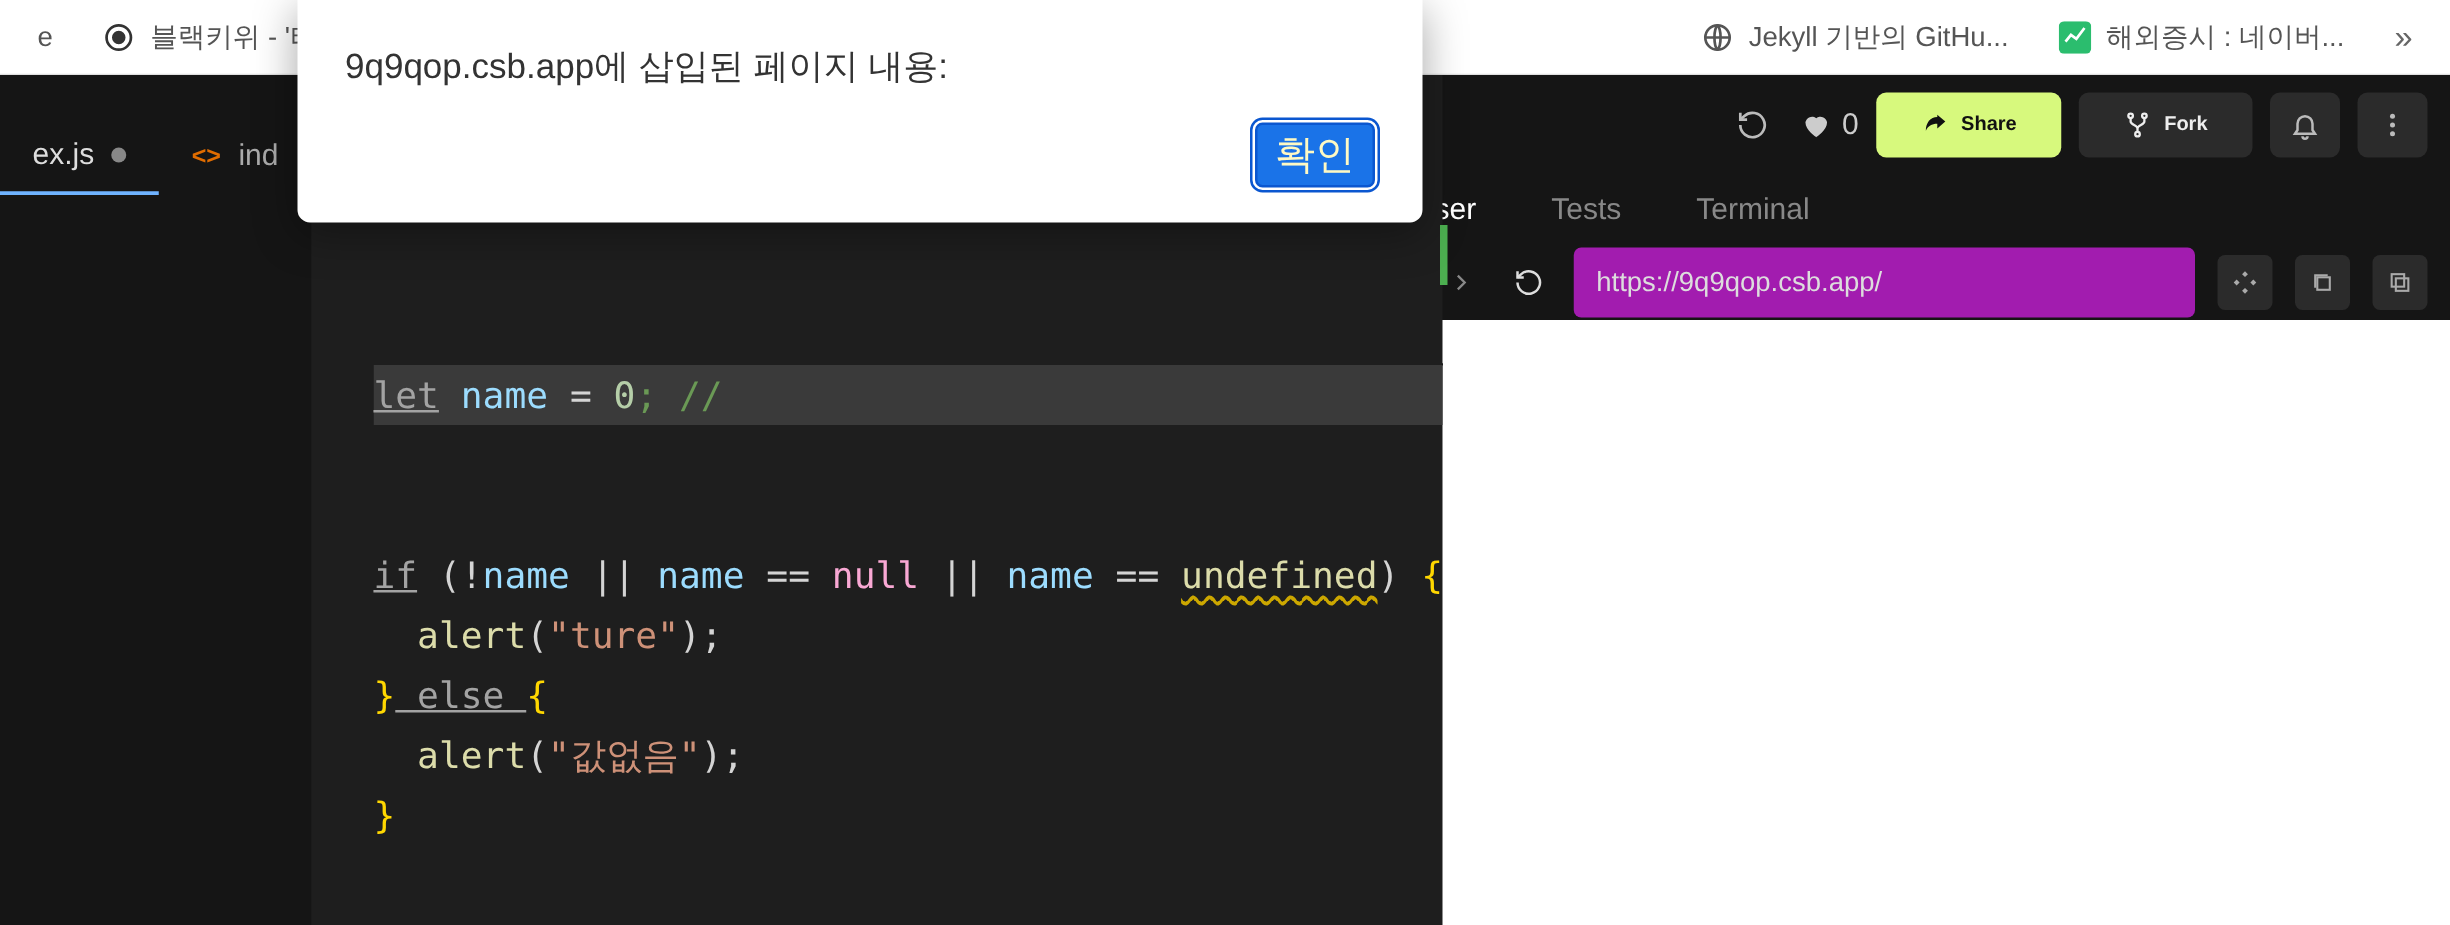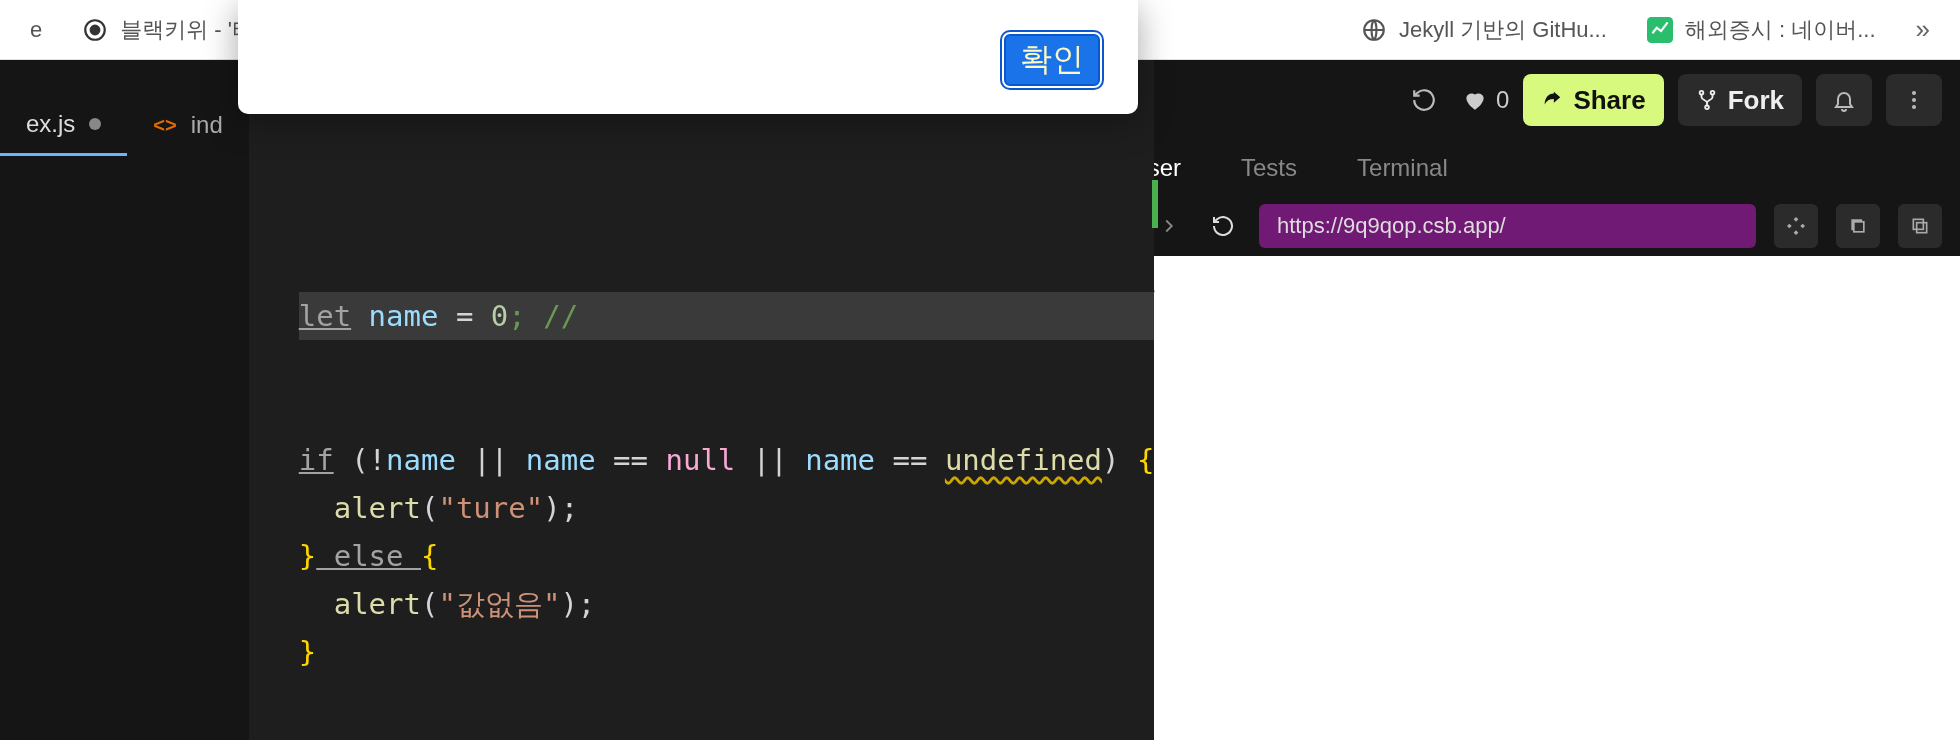--- a/index.html
+++ b/index.html
@@ -127,23 +127,23 @@
   }
   .tb-icon-btn {
     width: 48px; height: 48px;
     display: flex; align-items: center; justify-content: center;
     color: #bbb; cursor: pointer;
     border-radius: 6px;
   }
   .likes { display: flex; align-items: center; gap: 8px; color: #ccc; font-size: 24px; }
   .btn {
     display: flex; align-items: center; gap: 10px;
-    height: 52px; padding: 0 18px;
+    height: 52px; padding: 0 36px;
     border-radius: 8px;
-    font-size: 26px; font-weight: 600;
+    font-size: 16px; font-weight: 600;
     cursor: pointer;
     background: #2b2b2b; color: #eee;
   }
   .btn.share { background: #d7f97d; color: #111; }
   .btn svg { width: 22px; height: 22px; }
 
   .panel-tabs {
     height: 56px;
     display: flex;
     align-items: center;
@@ -163,22 +163,22 @@
     padding: 0 18px;
     background: #151515;
   }
   .nav-arrow, .nav-reload {
     width: 36px; height: 36px;
     display:flex; align-items:center; justify-content:center;
     color: #888; cursor: pointer;
   }
   .url-input {
     flex: 1;
-    height: 44px;
-    background: #701a75;
+    height: 56px;
+    background: #a21caf;
     border: none;
     border-radius: 6px;
     color: #ddd;
     padding: 0 18px;
     font-size: 22px;
   }
   .url-tool {
     width: 44px; height: 44px;
     background: #2b2b2b;
     border-radius: 6px;
@@ -383,16 +383,17 @@
       </div>
     </div>
 
     <div class="preview-pane">
       <span>하하</span>
     </div>
   </div>
 </div>
 
 <div class="alert-dialog">
+  <div class="alert-header">9q9qop.csb.app에 삽입된 페이지 내용:</div>
   <div class="alert-actions">
     <button class="alert-ok">확인</button>
   </div>
 </div>
 
 </body></html>

